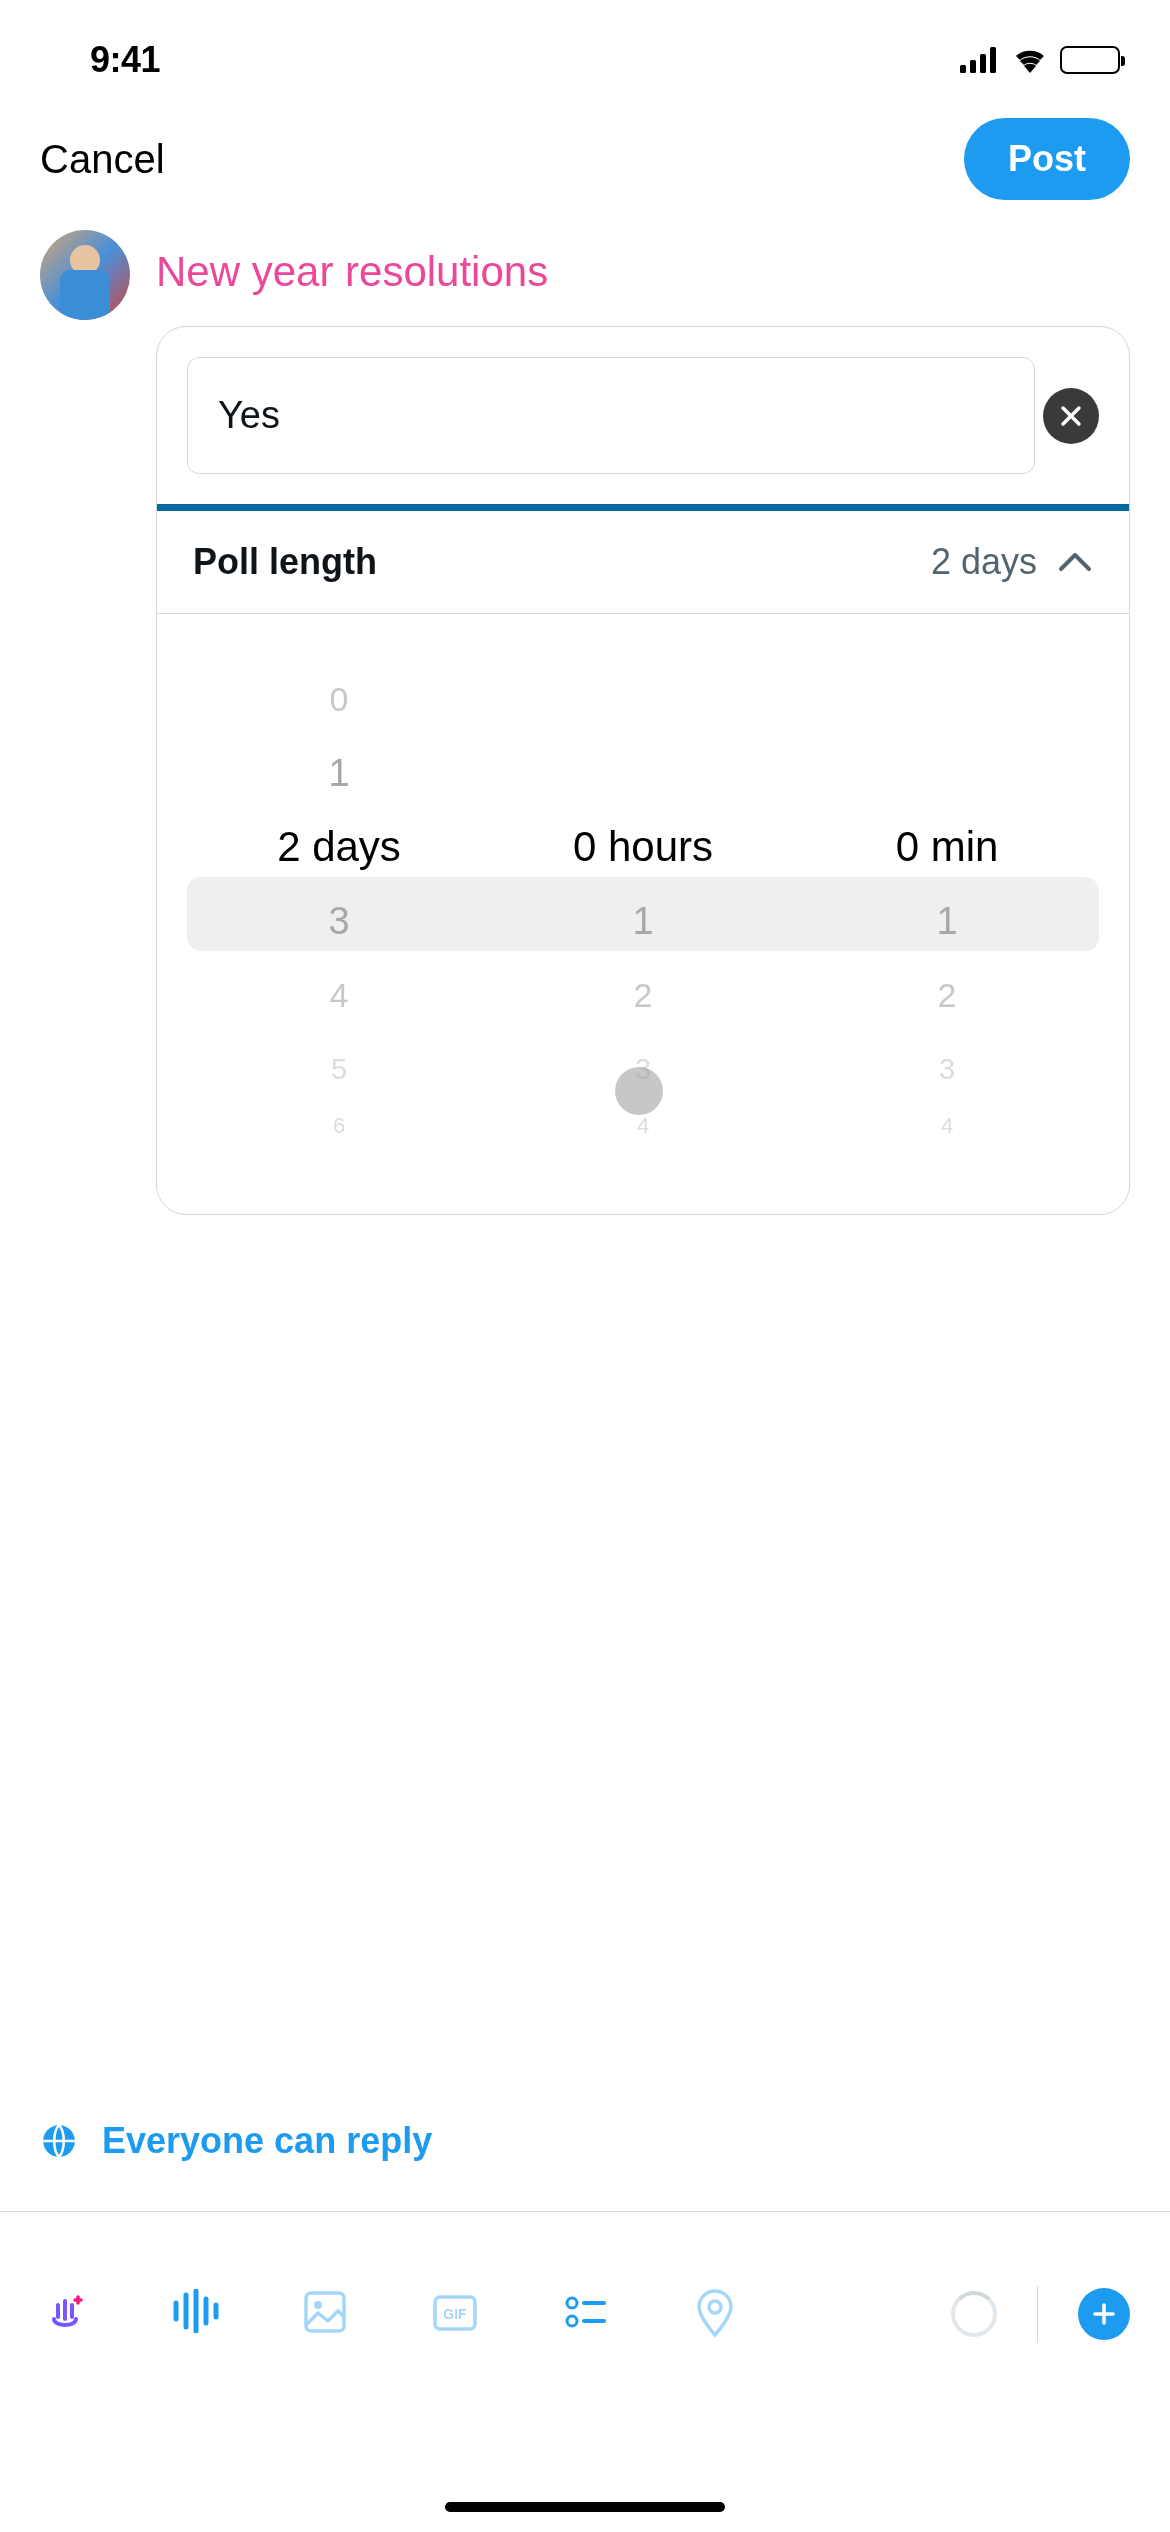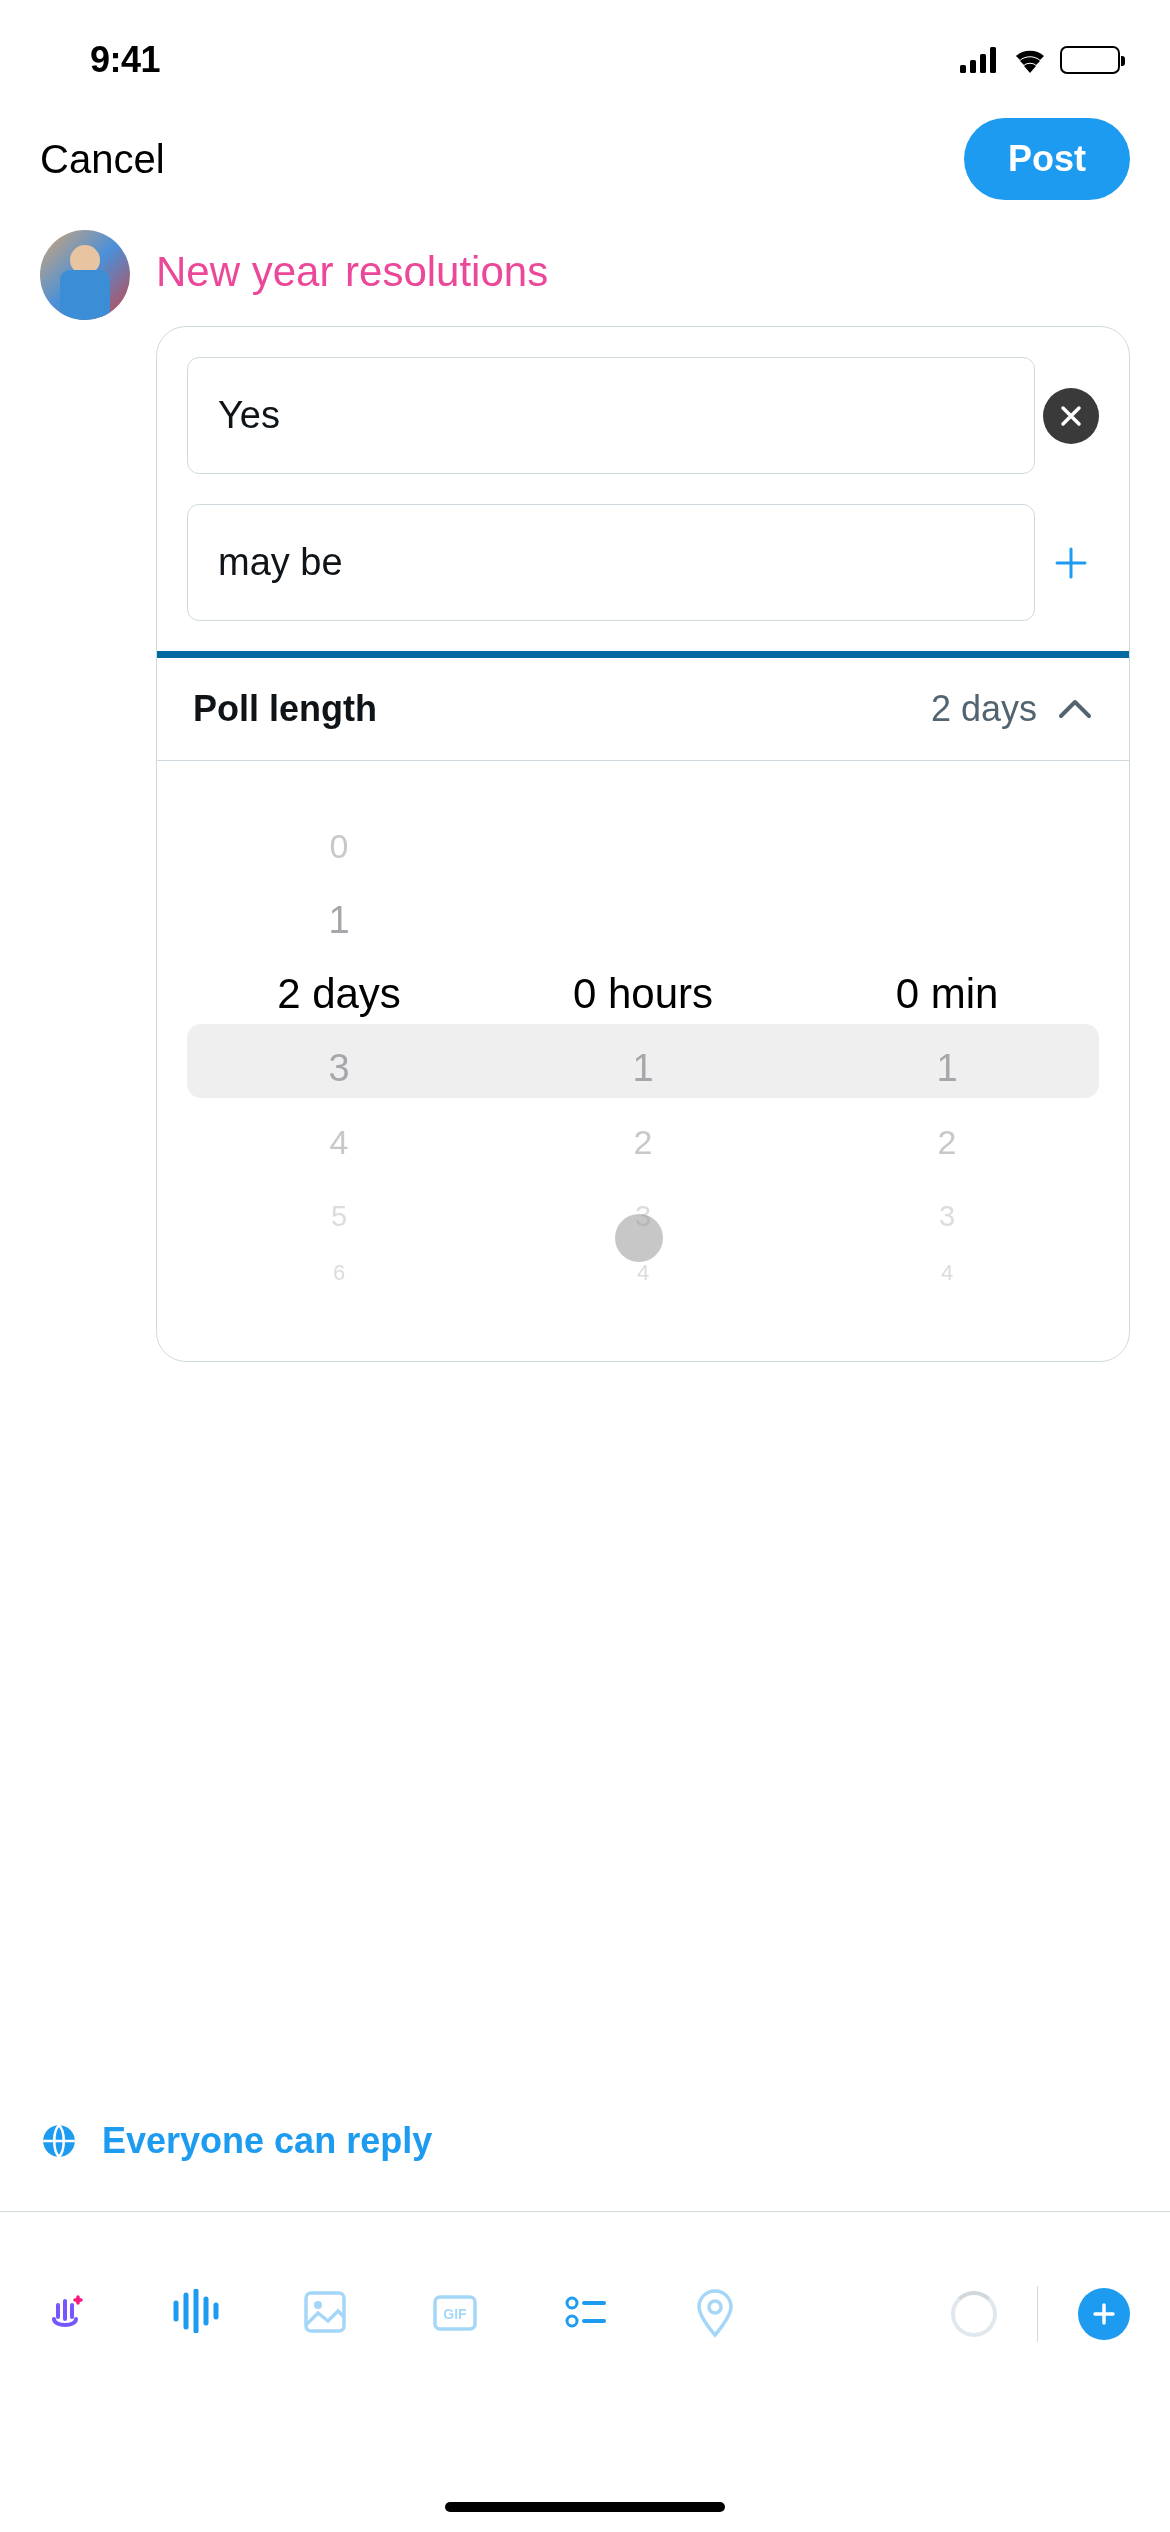--- a/index.html
+++ b/index.html
@@ -398,28 +398,20 @@
   <div class="compose-content">
     <div class="post-text">New year resolutions</div>
 
     <div class="poll-card">
       <div class="poll-options">
         <div class="poll-row">
           <div class="poll-input">Yes</div>
           <div class="remove-poll-btn">
             <svg width="24" height="24" viewBox="0 0 24 24">
                 <path d="M4 4 L20 20 M20 4 L4 20" stroke="#fff" stroke-width="3.5" stroke-linecap="round"></path>
-              </svg>
-          </div>
-        </div>
-        <div class="poll-row">
-          <div class="poll-input">may be</div>
-          <div class="add-poll-btn">
-            <svg width="40" height="40" viewBox="0 0 40 40">
-                <path d="M20 6 V34 M6 20 H34" stroke="#1d9bf0" stroke-width="3" stroke-linecap="round"></path>
               </svg>
           </div>
         </div>
       </div>
 
       <div class="poll-length-header">
         <span class="poll-length-label">Poll length</span>
         <span class="poll-length-value">
           <span>2 days</span>
           <svg class="chevron-up" width="36" height="22" viewBox="0 0 36 22">

